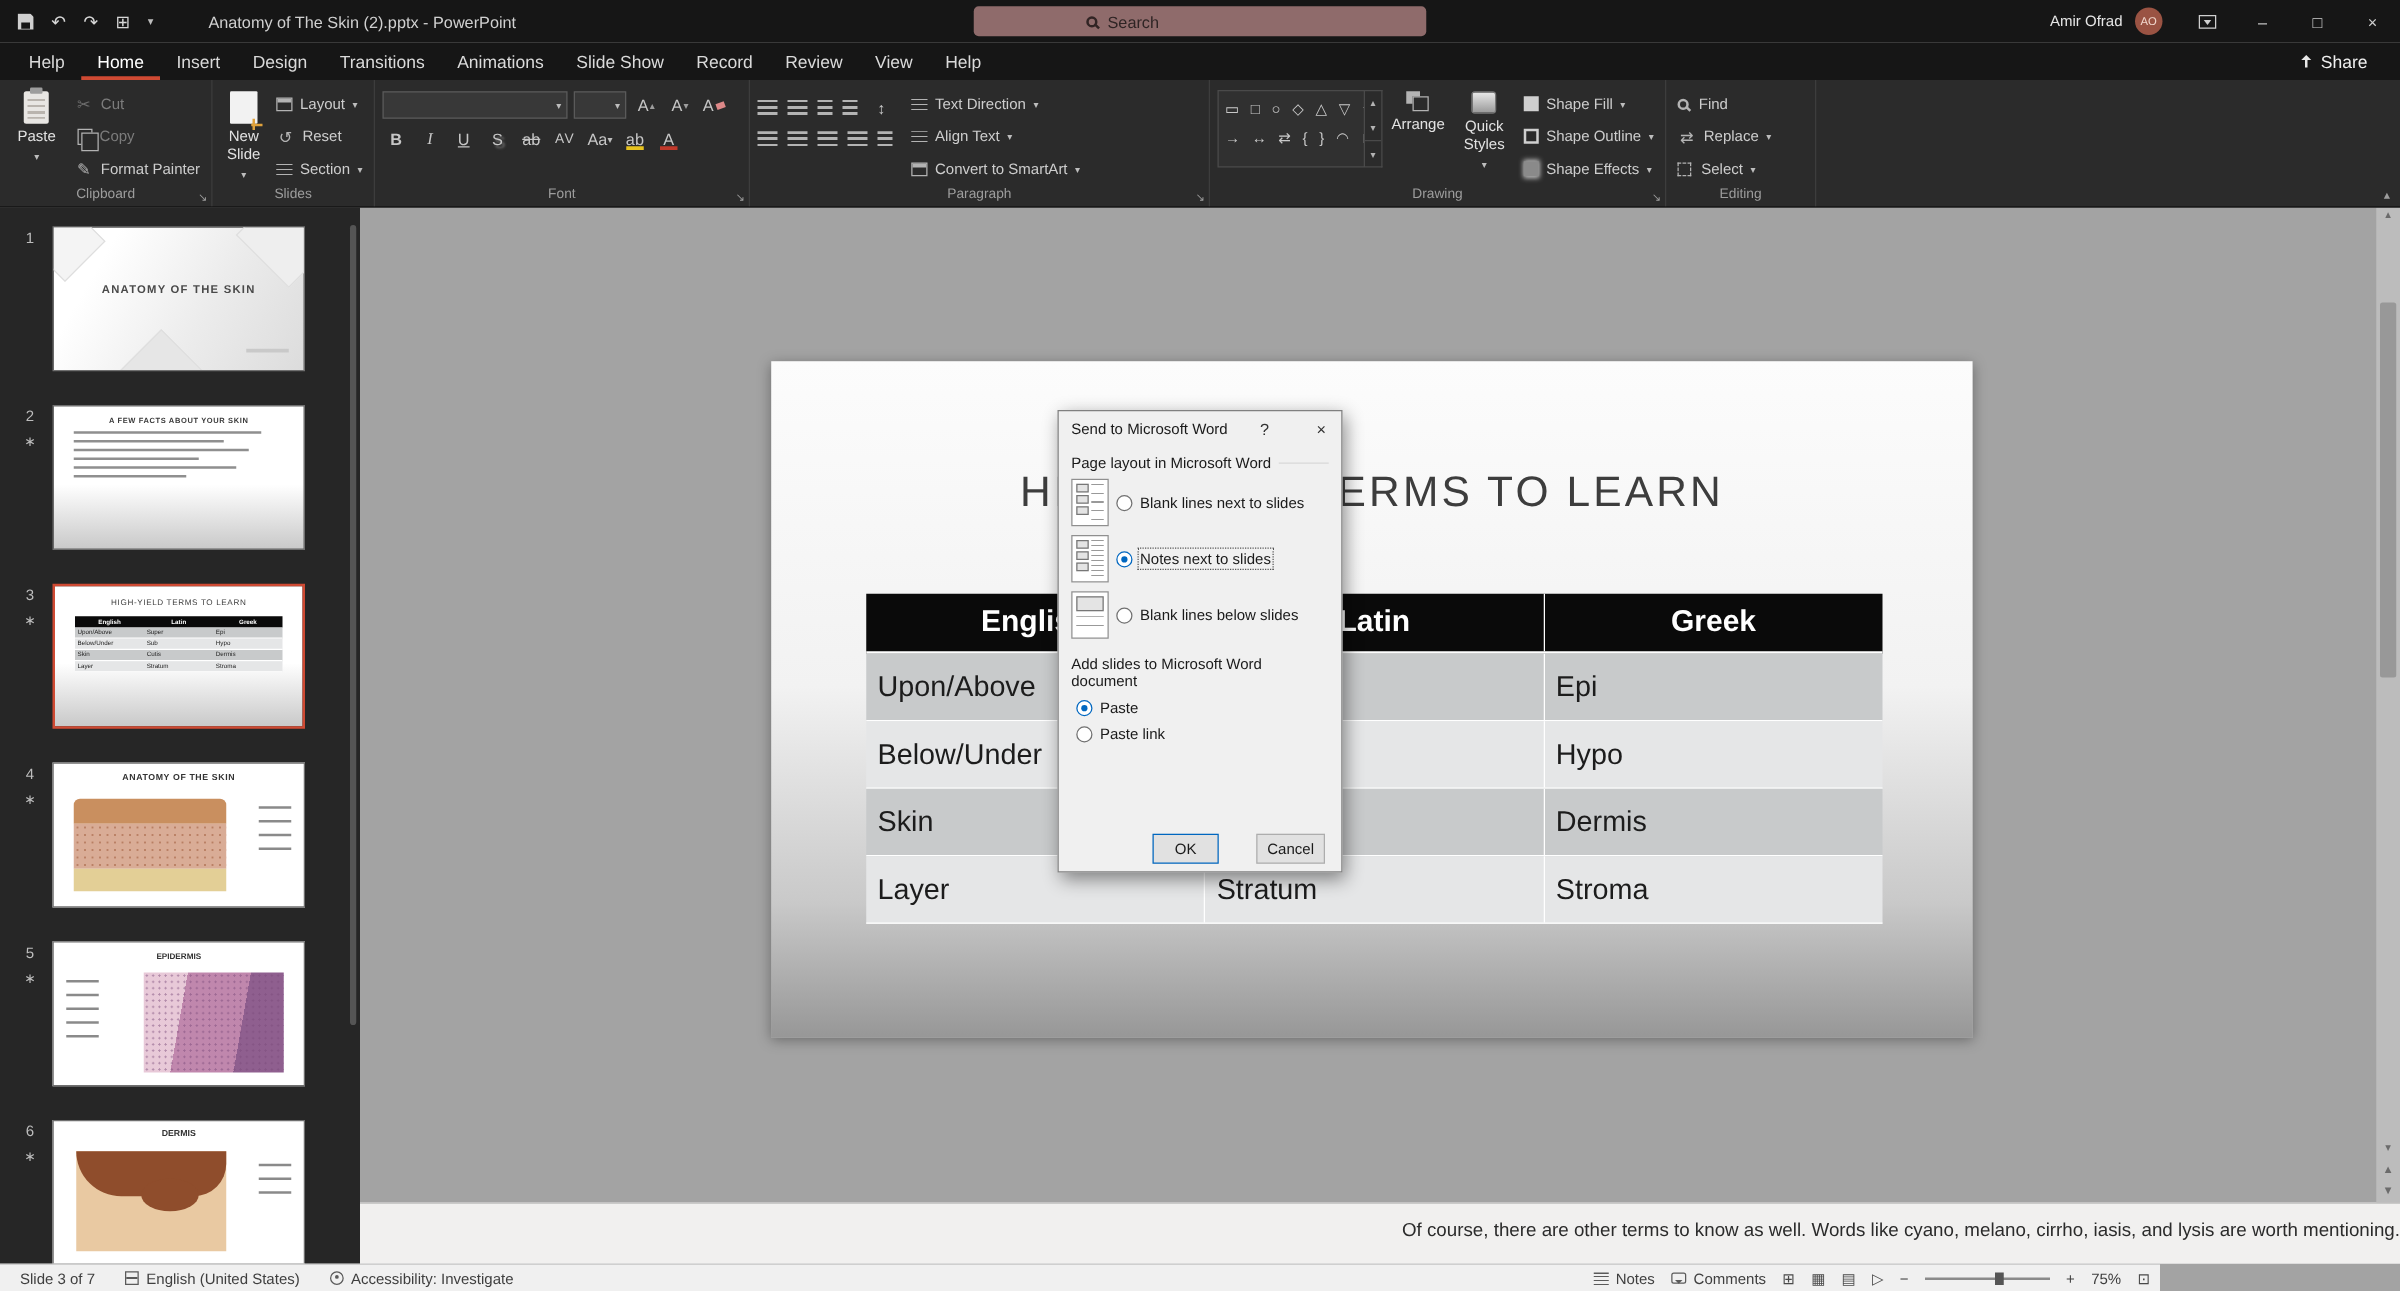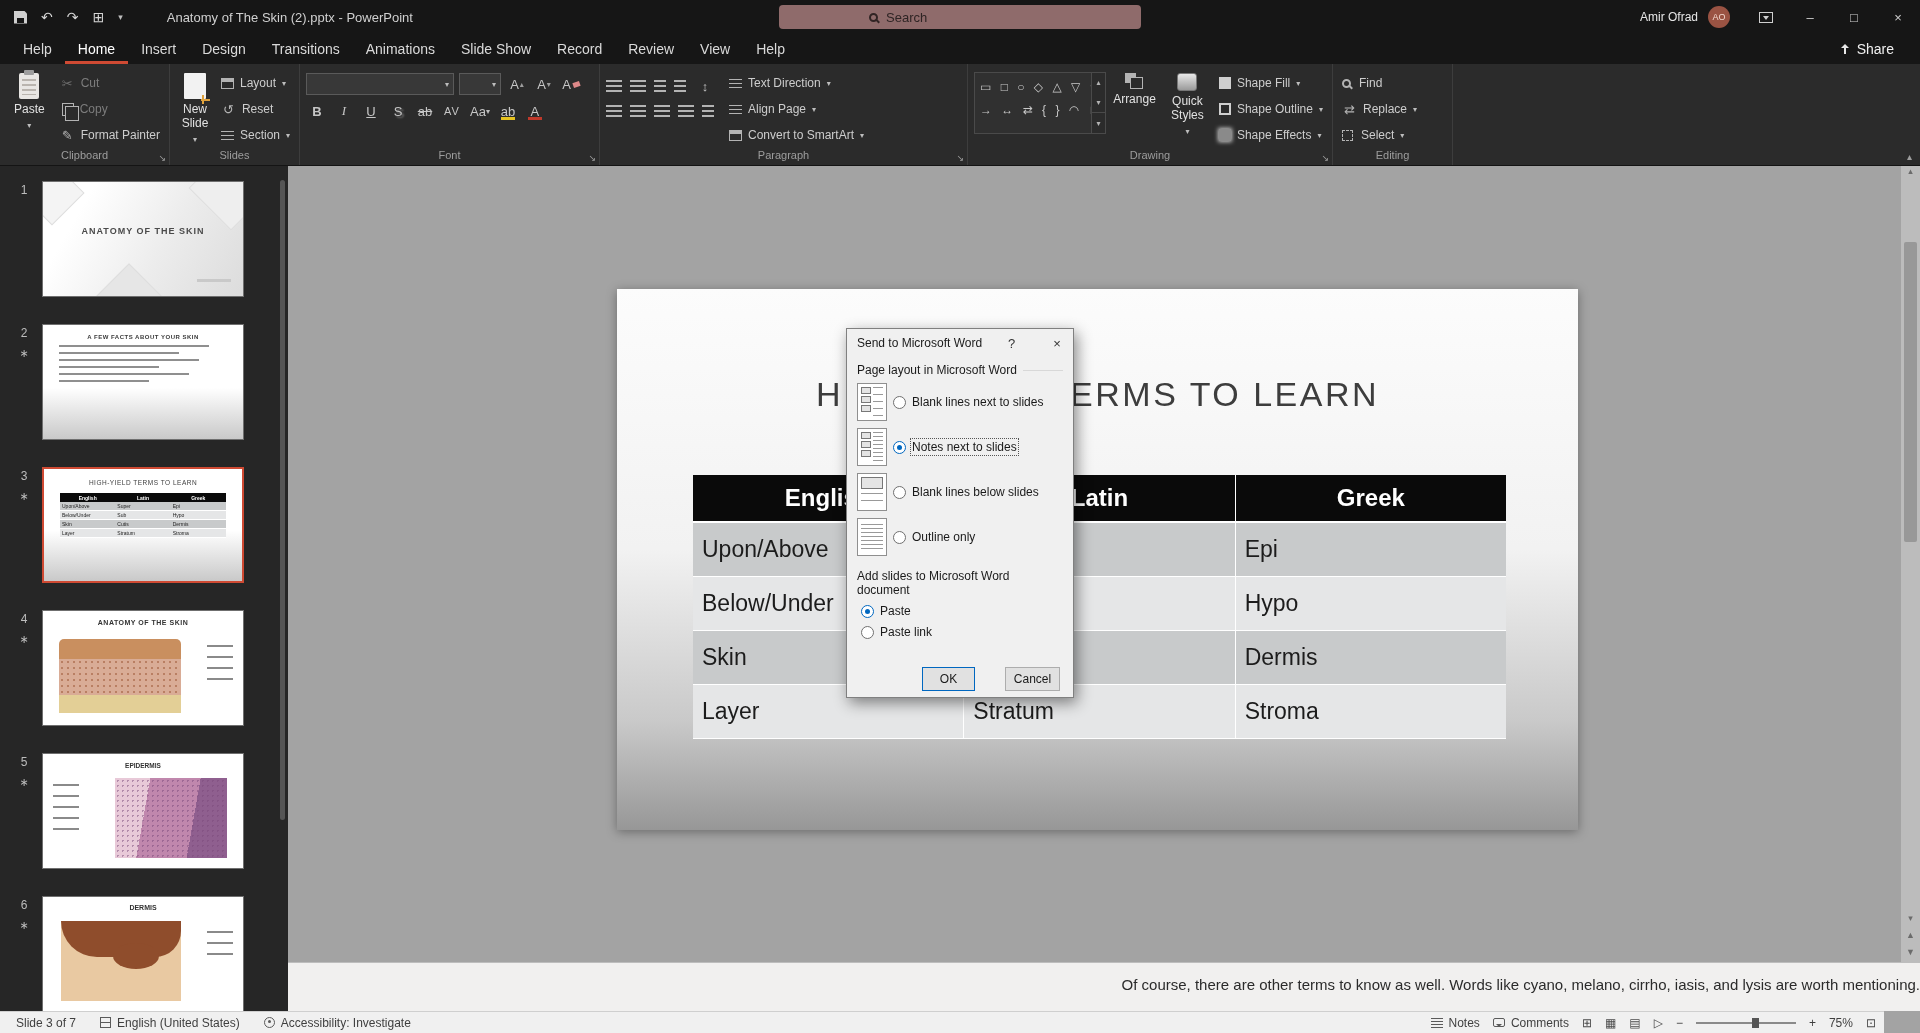--- a/index.html
+++ b/index.html
@@ -172,21 +172,21 @@
 
   .vscroll { position:absolute; right:0; top:166px; width:19px; bottom:71px; background:#bcbcbc; display:flex; flex-direction:column; align-items:center; color:#6b6b6b; font-size:9px; z-index:6; }
   .vthumb { width:13px; height:300px; background:#989898; margin-top:66px; border-radius:2px; }
   .vs-bottom { margin-top:auto; display:flex; flex-direction:column; gap:7px; padding-bottom:5px; align-items:center; }
 
   
   .notespane { position:absolute; left:288px; right:0; top:962px; height:49px; background:#f1f0ef; border-top:1px solid #bdbdbd; z-index:5; }
   .notes-text { padding:13px 0 0 16px; font-size:15px; color:#2b2b2b;text-align:right; }
 
   
-  .statusbar { position:absolute; left:0; bottom:0; width:1884px; height:22px; background:#f0f0f0; border-top:1px solid #cfcfcf; display:flex; align-items:center; color:#3f3f3f; font-size:12px; z-index:21; }
+  .statusbar { position:absolute; left:0; bottom:0; width:1728px; height:22px; background:#f0f0f0; border-top:1px solid #cfcfcf; display:flex; align-items:center; color:#3f3f3f; font-size:12px; z-index:21; }
   .sb-left { display:flex; align-items:center; gap:24px; padding-left:16px; }
   .sb-item { display:flex; align-items:center; gap:6px; }
   .sb-right { margin-left:auto; display:flex; align-items:center; gap:13px; padding-right:8px; }
   .proof-ic { width:11px; height:11px; border:1px solid #5a5a5a; background:linear-gradient(to bottom,transparent 4px,#5a5a5a 4px,#5a5a5a 5px,transparent 5px); }
   .a11y-ic { width:11px; height:11px; border:1px solid #5a5a5a; border-radius:50%; position:relative; }
   .a11y-ic::after { content:""; position:absolute; left:3px; top:2px; width:3px; height:3px; border-radius:50%; background:#5a5a5a; }
   .nlines { width:12px; height:10px; background:repeating-linear-gradient(to bottom,#5a5a5a 0 1px,transparent 1px 3px); }
   .bubble { width:12px; height:9px; border:1px solid #5a5a5a; border-radius:2px; position:relative; }
   .bubble::after { content:""; position:absolute; left:2px; bottom:-4px; border:3px solid transparent; border-top-color:#5a5a5a; }
   .viewic { font-size:12px; color:#4a4a4a; }
@@ -394,21 +394,21 @@
         </div>
       </div>
       <div class="pr-right">
         <div class="smbtn">
           <span class="section-ic"></span>
           <span>Text Direction</span>
           <span class="dd">▾</span>
         </div>
         <div class="smbtn">
           <span class="section-ic"></span>
-          <span>Align Page</span>
+          <span>Align Text</span>
           <span class="dd">▾</span>
         </div>
         <div class="smbtn">
           <span class="layout-ic">
               <i></i>
             </span>
           <span>Convert to SmartArt</span>
           <span class="dd">▾</span>
         </div>
       </div>
@@ -739,27 +739,20 @@
 
     <div class="dopt">
       <span class="ic-pages below sparse">
           <span class="slideW"></span>
           <span class="colB"></span>
         </span>
       <span class="radio"></span>
       <span class="dlabel">Blank lines below slides</span>
     </div>
 
-    <div class="dopt">
-      <span class="ic-pages below">
-          <span class="colB"></span>
-        </span>
-      <span class="radio"></span>
-      <span class="dlabel">Outline only</span>
-    </div>
 
     <div class="dgroup-label" style="margin-top:12px;">
       <span>Add slides to Microsoft Word document</span>
       <span class="gline"></span>
     </div>
 
     <div class="dopt2">
       <span class="radio checked"></span>
       <span class="dlabel">Paste</span>
     </div>

